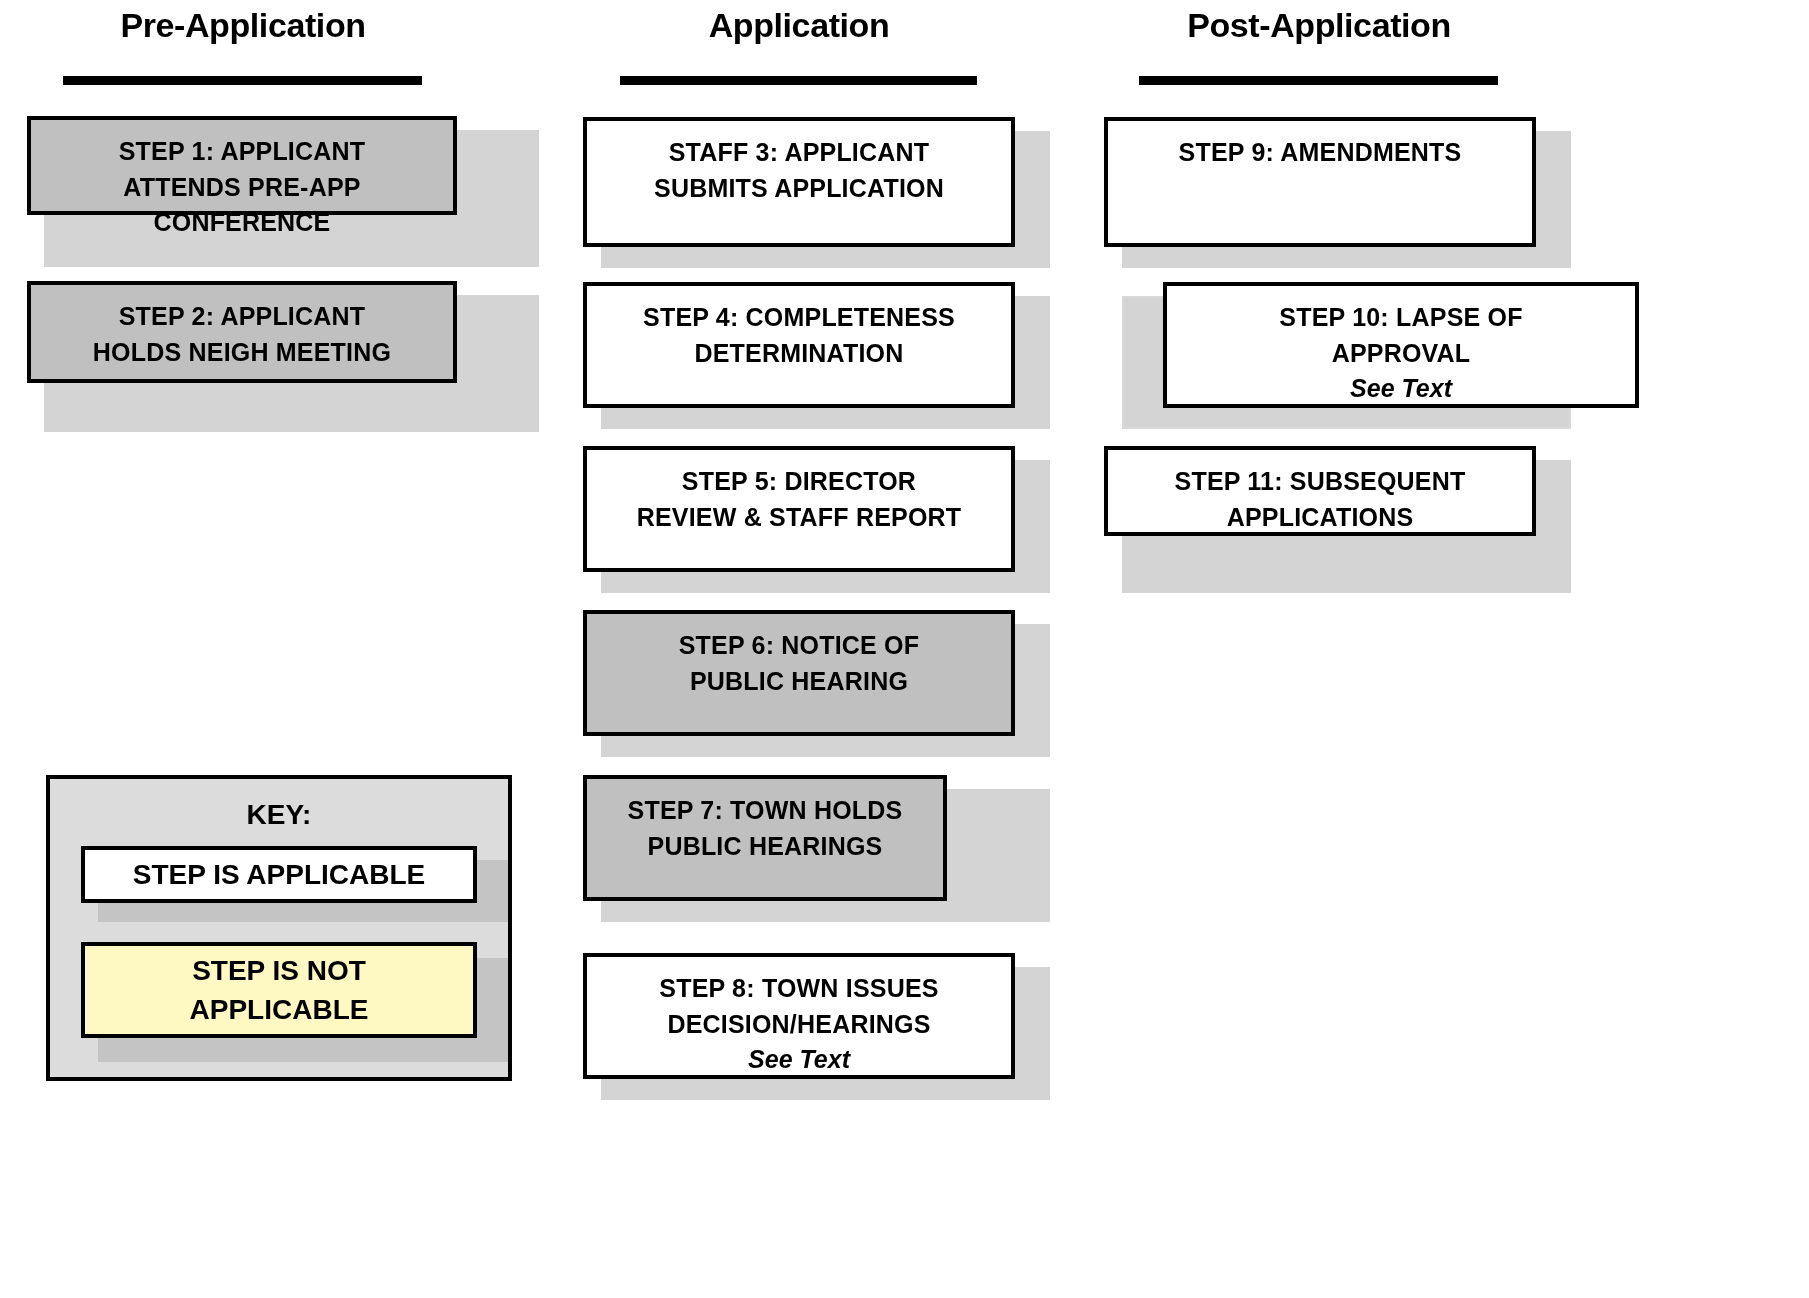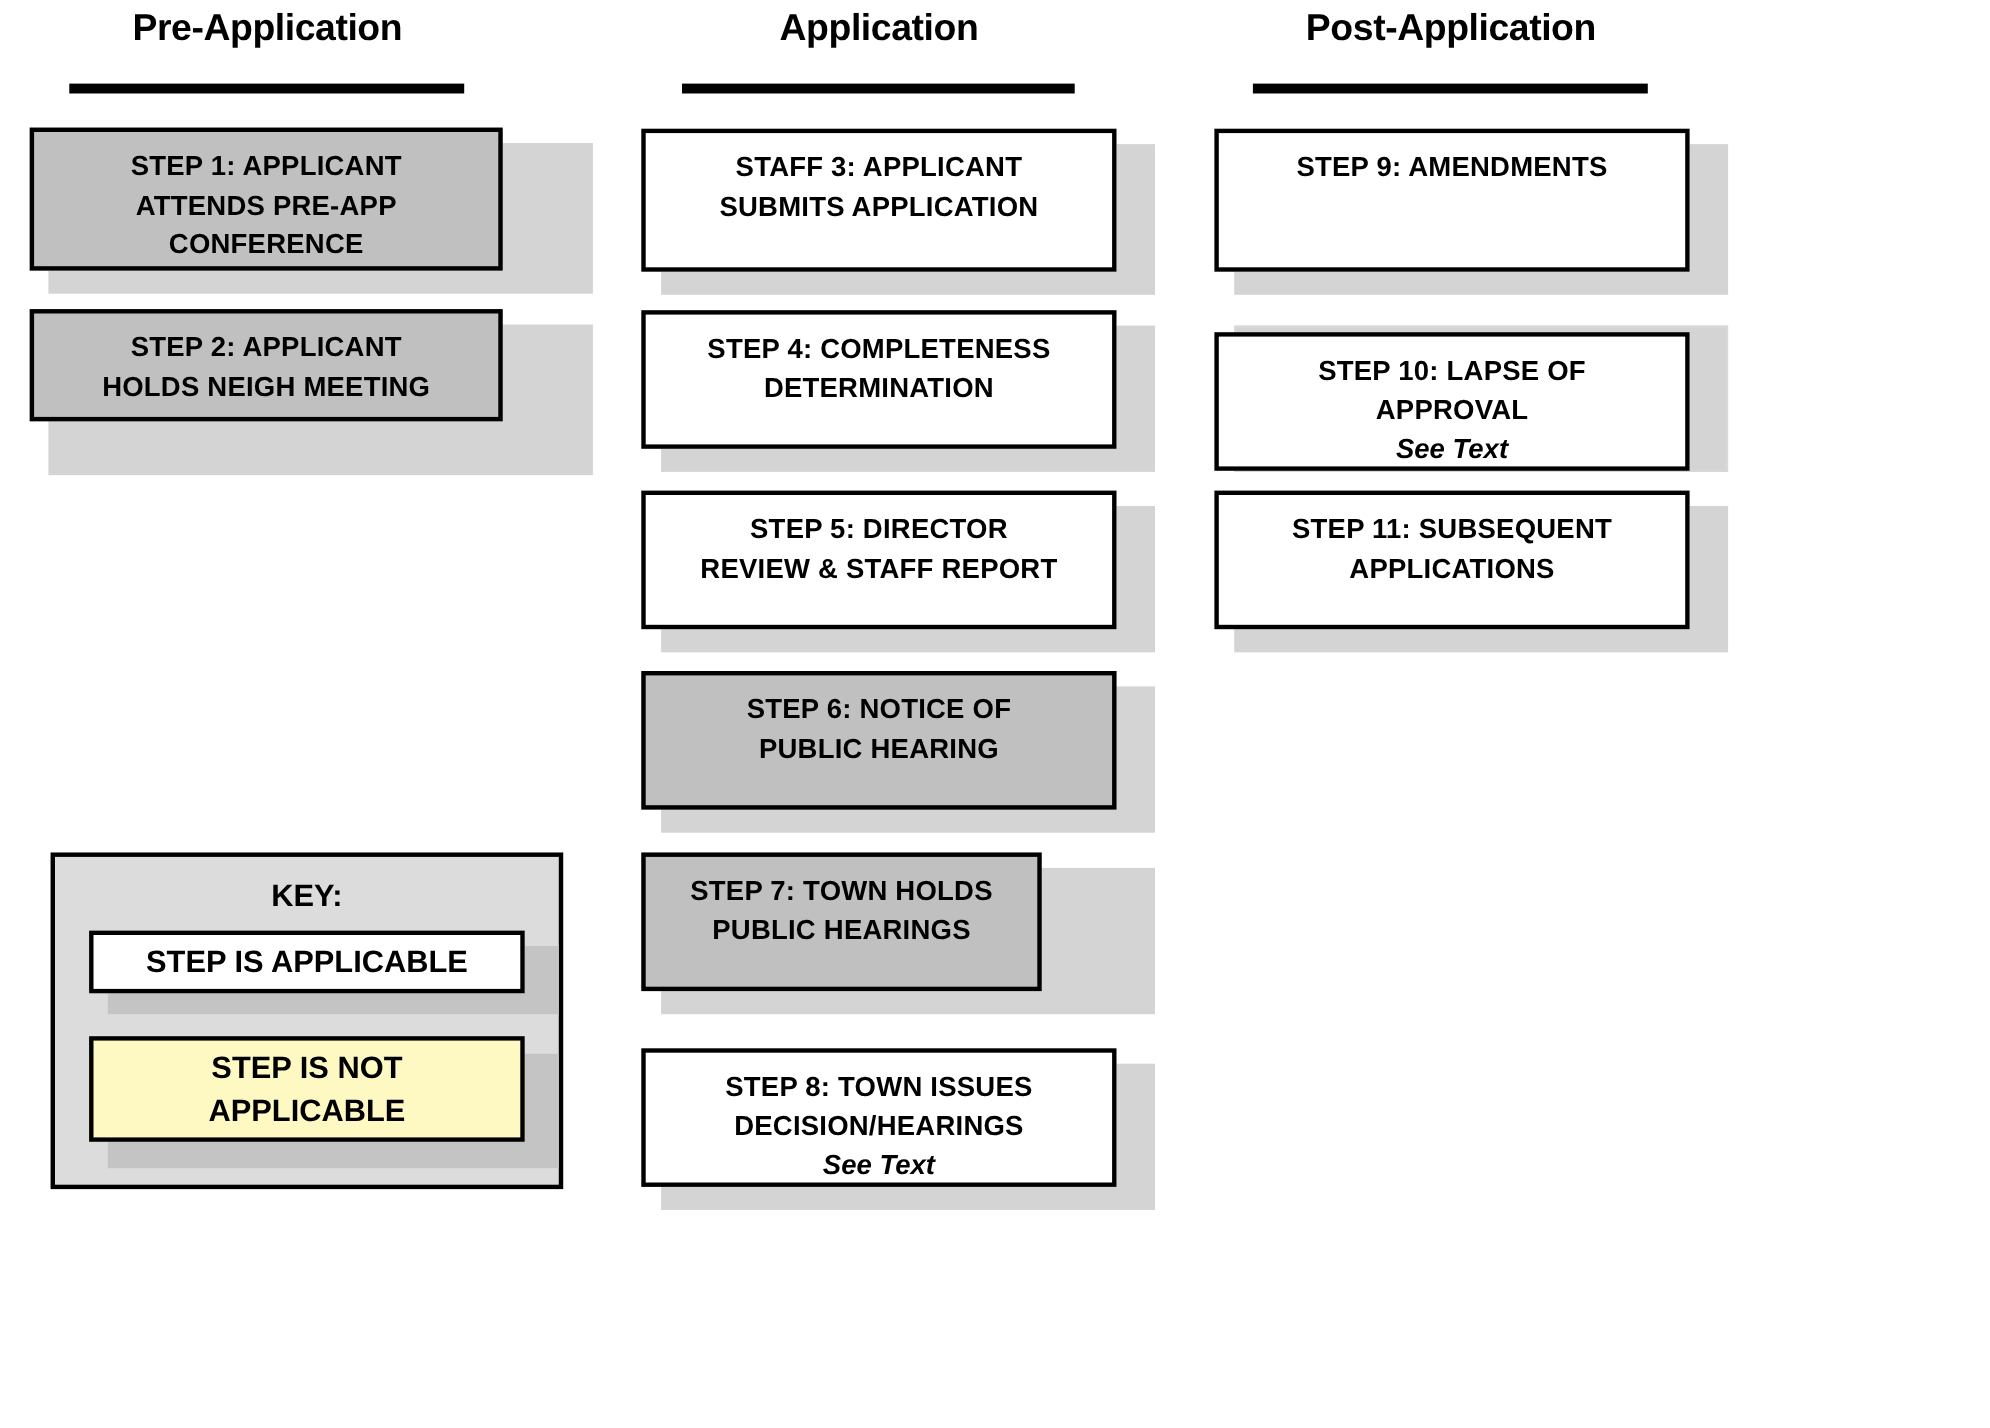--- a/index.html
+++ b/index.html
@@ -130,21 +130,21 @@
   <div class="col-title" style="left:63px; top:6px; width:360px;">Pre-Application</div>
   <div class="col-rule" style="left:63px; top:76px; width:359px;"></div>
 
   <div class="col-title" style="left:620px; top:6px; width:358px;">Application</div>
   <div class="col-rule" style="left:620px; top:76px; width:357px;"></div>
 
   <div class="col-title" style="left:1139px; top:6px; width:360px;">Post-Application</div>
   <div class="col-rule" style="left:1139px; top:76px; width:359px;"></div>
 
   <div class="shadow" style="left:44px; top:130px; width:495px; height:137px;"></div>
-  <div class="step shaded" style="left:27px; top:116px; width:430px; height:130px;">
+  <div class="step shaded" style="left:27px; top:116px; width:430px; height:99px;">
     <div class="step-line">STEP 1:  APPLICANT</div>
     <div class="step-line">ATTENDS PRE-APP</div>
     <div class="step-line">CONFERENCE</div>
   </div>
 
   <div class="shadow" style="left:44px; top:295px; width:495px; height:137px;"></div>
   <div class="step shaded" style="left:27px; top:281px; width:430px; height:102px;">
     <div class="step-line">STEP 2:  APPLICANT</div>
     <div class="step-line">HOLDS NEIGH MEETING</div>
   </div>
@@ -201,25 +201,25 @@
     <div class="step-note">See Text</div>
   </div>
 
   <div class="shadow" style="left:1122px; top:131px; width:449px; height:137px;"></div>
   <div class="step" style="left:1104px; top:117px; width:432px; height:130px;">
     <div class="step-line">STEP 9: AMENDMENTS</div>
   </div>
 
   <div class="shadow" style="left:1122px; top:296px; width:449px; height:133px;"></div>
   <div class="thinframe" style="left:1122px; top:296px; width:449px; height:133px;"></div>
-  <div class="step" style="left:1104px; top:282px; width:432px; height:126px;margin-top:20px;">
+  <div class="step" style="left:1163px; top:282px; width:476px; height:126px;">
     <div class="step-line">STEP 10:  LAPSE OF</div>
     <div class="step-line">APPROVAL</div>
     <div class="step-note">See Text</div>
   </div>
 
   <div class="shadow" style="left:1122px; top:460px; width:449px; height:133px;"></div>
-  <div class="step" style="left:1104px; top:446px; width:432px; height:126px;">
+  <div class="step" style="left:1104px; top:446px; width:432px; height:90px;">
     <div class="step-line">STEP 11:  SUBSEQUENT</div>
     <div class="step-line">APPLICATIONS</div>
   </div>
 
 </div>
 
 </body></html>

